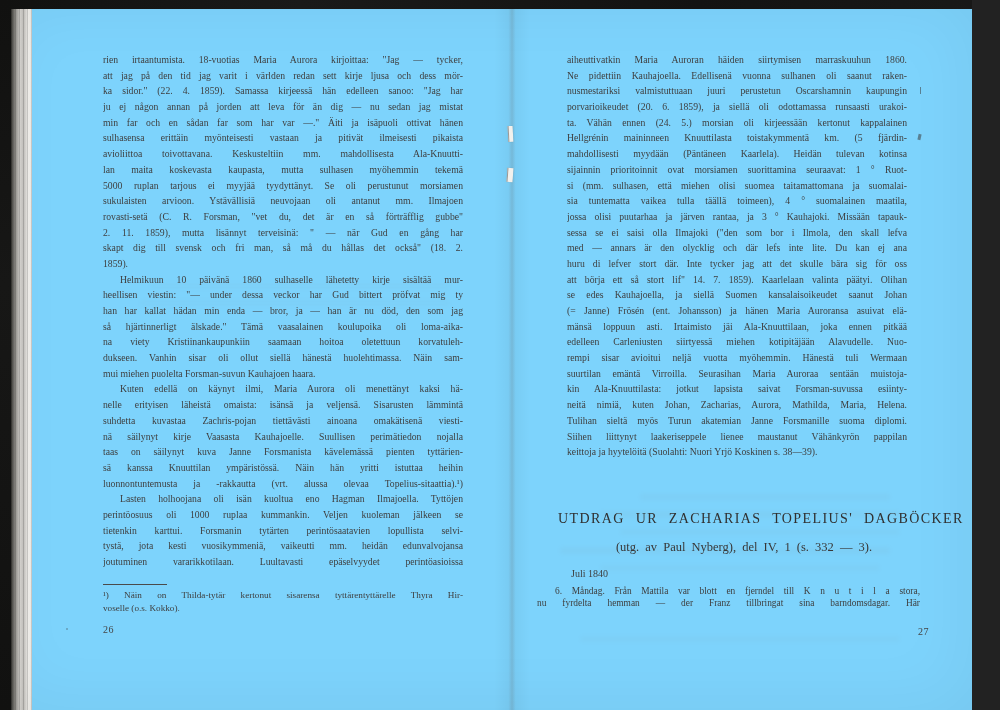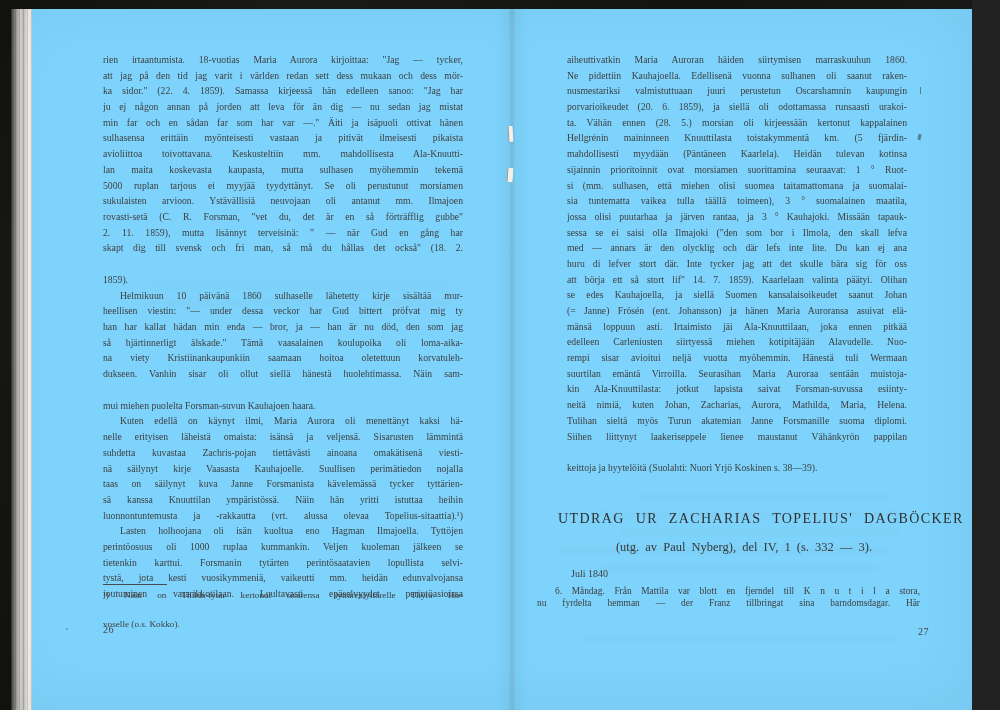--- a/index.html
+++ b/index.html
@@ -20,21 +20,21 @@
   .page-stack { position:absolute; left:11px; top:9px; width:21px; height:701px;
     background:
       repeating-linear-gradient(90deg, rgba(0,0,0,0.14) 0 1px, rgba(0,0,0,0) 1px 4px),
       linear-gradient(90deg,#3a3935 0,#a09e99 25%,#d4d2ce 45%,#c2c0bc 60%,#f1efeb 82%,#e9e8e4 100%); }
   .gutter { position:absolute; left:494px; top:9px; width:36px; height:701px;
     background:linear-gradient(90deg, rgba(0,0,0,0) 0%, rgba(0,0,0,0.035) 40%,
       rgba(90,90,88,0.22) 50%, rgba(0,0,0,0.035) 60%, rgba(0,0,0,0) 100%); }
 
   .col { position:absolute; }
   .pline { text-align:justify; text-align-last:justify; overflow:hidden; }
-  .pline.short { text-align-last:left;margin-top:16px; }
+  .pline.short { text-align-last:left; }
   .pline.indent { text-indent:17px; }
 
   #left-text  { left:103px; top:52px;  width:360px; font-size:9.7px; }
   #right-text { left:567px; top:52px;  width:340px; font-size:9.7px; }
   #left-text .pline, #right-text .pline { height:15.7px; line-height:15.7px; }
 
   .footnote-rule { position:absolute; left:103px; top:584px; width:64px; height:1px;
     background:#4a4a4a; }
   #footnote { left:103px; top:589px; width:360px; font-size:9.2px; }
   #footnote .pline { height:12.5px; line-height:12.5px; }
@@ -80,21 +80,21 @@
   <div class="ghost g2" style="left:580px; top:636px; width:320px; height:6px;"></div>
 
   <div class="speck" style="left:920px; top:87px; width:1px; height:7px;"></div>
   <div class="speck" style="left:918px; top:134px; width:3px; height:6px; transform:rotate(12deg);"></div>
   <div class="speck" style="left:66px; top:628px; width:2px; height:2px; opacity:.5;"></div>
   <div class="sliver" style="left:508px; top:126px; width:4px; height:16px; transform:rotate(-3deg);"></div>
   <div class="sliver" style="left:507px; top:168px; width:5px; height:14px; transform:rotate(4deg);"></div>
 
   <div id="left-text" class="col">
       <div class="pline">rien irtaantumista. 18-vuotias Maria Aurora kirjoittaa: "Jag — tycker,</div>
-      <div class="pline">att jag på den tid jag varit i världen redan sett dess mukaan och dess mör-</div>
+      <div class="pline">att jag på den tid jag varit i världen redan sett kirje ljusa och dess mör-</div>
       <div class="pline">ka sidor." (22. 4. 1859). Samassa kirjeessä hän edelleen sanoo: "Jag har</div>
       <div class="pline">ju ej någon annan på jorden att leva för än dig — nu sedan jag mistat</div>
       <div class="pline">min far och en sådan far som har var —." Äiti ja isäpuoli ottivat hänen</div>
       <div class="pline">sulhasensa erittäin myönteisesti vastaan ja pitivät ilmeisesti pikaista</div>
       <div class="pline">avioliittoa toivottavana. Keskusteltiin mm. mahdollisesta Ala-Knuutti-</div>
       <div class="pline">lan maita koskevasta kaupasta, mutta sulhasen myöhemmin tekemä</div>
       <div class="pline">5000 ruplan tarjous ei myyjää tyydyttänyt. Se oli perustunut morsiamen</div>
       <div class="pline">sukulaisten arvioon. Ystävällisiä neuvojaan oli antanut mm. Ilmajoen</div>
       <div class="pline">rovasti-setä (C. R. Forsman, "vet du, det är en så förträfflig gubbe"</div>
       <div class="pline">2. 11. 1859), mutta lisännyt terveisinä: " — när Gud en gång har</div>
@@ -104,21 +104,21 @@
       <div class="pline">heellisen viestin: "— under dessa veckor har Gud bittert pröfvat mig ty</div>
       <div class="pline">han har kallat hädan min enda — bror, ja — han är nu död, den som jag</div>
       <div class="pline">så hjärtinnerligt älskade." Tämä vaasalainen koulupoika oli loma-aika-</div>
       <div class="pline">na viety Kristiinankaupunkiin saamaan hoitoa oletettuun korvatuleh-</div>
       <div class="pline">dukseen. Vanhin sisar oli ollut siellä hänestä huolehtimassa. Näin sam-</div>
       <div class="pline short">mui miehen puolelta Forsman-suvun Kauhajoen haara.</div>
       <div class="pline indent">Kuten edellä on käynyt ilmi, Maria Aurora oli menettänyt kaksi hä-</div>
       <div class="pline">nelle erityisen läheistä omaista: isänsä ja veljensä. Sisarusten lämmintä</div>
       <div class="pline">suhdetta kuvastaa Zachris-pojan tiettävästi ainoana omakätisenä viesti-</div>
       <div class="pline">nä säilynyt kirje Vaasasta Kauhajoelle. Suullisen perimätiedon nojalla</div>
-      <div class="pline">taas on säilynyt kuva Janne Forsmanista kävelemässä tycker tyttärien-</div>
+      <div class="pline">taas on säilynyt kuva Janne Forsmanista kävelemässä pienten tyttärien-</div>
       <div class="pline">sä kanssa Knuuttilan ympäristössä. Näin hän yritti istuttaa heihin</div>
       <div class="pline">luonnontuntemusta ja -rakkautta (vrt. alussa olevaa Topelius-sitaattia).¹)</div>
       <div class="pline indent">Lasten holhoojana oli isän kuoltua eno Hagman Ilmajoella. Tyttöjen</div>
       <div class="pline">perintöosuus oli 1000 ruplaa kummankin. Veljen kuoleman jälkeen se</div>
       <div class="pline">tietenkin karttui. Forsmanin tytärten perintösaatavien lopullista selvi-</div>
       <div class="pline">tystä, jota kesti vuosikymmeniä, vaikeutti mm. heidän edunvalvojansa</div>
       <div class="pline">joutuminen vararikkotilaan. Luultavasti epäselvyydet perintöasioissa</div>
     </div>
 
   <div class="footnote-rule"></div>
@@ -127,26 +127,26 @@
       <div class="pline short">voselle (o.s. Kokko).</div>
     </div>
 
   <div id="pagenum-left" class="pagenum">26</div>
 
   <div id="right-text" class="col">
       <div class="pline">aiheuttivatkin Maria Auroran häiden siirtymisen marraskuuhun 1860.</div>
       <div class="pline">Ne pidettiin Kauhajoella. Edellisenä vuonna sulhanen oli saanut raken-</div>
       <div class="pline">nusmestariksi valmistuttuaan juuri perustetun Oscarshamnin kaupungin</div>
       <div class="pline">porvarioikeudet (20. 6. 1859), ja siellä oli odottamassa runsaasti urakoi-</div>
-      <div class="pline">ta. Vähän ennen (28. 5.) morsian oli kirjeessään kertonut kappalainen</div>
+      <div class="pline">ta. Vähän ennen (24. 5.) morsian oli kirjeessään kertonut kappalainen</div>
       <div class="pline">Hellgrénin maininneen Knuuttilasta toistakymmentä km. (5 fjärdin-</div>
       <div class="pline">mahdollisesti myydään (Päntäneen Kaarlela). Heidän tulevan kotinsa</div>
       <div class="pline">sijainnin prioritoinnit ovat morsiamen suorittamina seuraavat: 1 ° Ruot-</div>
       <div class="pline">si (mm. sulhasen, että miehen olisi suomea taitamattomana ja suomalai-</div>
-      <div class="pline">sia tuntematta vaikea tulla täällä toimeen), 3 ° suomalainen maatila,</div>
+      <div class="pline">sia tuntematta vaikea tulla täällä toimeen), 4 ° suomalainen maatila,</div>
       <div class="pline">jossa olisi puutarhaa ja järven rantaa, ja 3 ° Kauhajoki. Missään tapauk-</div>
       <div class="pline">sessa se ei saisi olla Ilmajoki ("den som bor i Ilmola, den skall lefva</div>
       <div class="pline">med — annars är den olycklig och där lefs inte lite. Du kan ej ana</div>
       <div class="pline">huru di lefver stort där. Inte tycker jag att det skulle bära sig för oss</div>
       <div class="pline">att börja ett så stort lif" 14. 7. 1859). Kaarlelaan valinta päätyi. Olihan</div>
       <div class="pline">se edes Kauhajoella, ja siellä Suomen kansalaisoikeudet saanut Johan</div>
       <div class="pline">(= Janne) Frösén (ent. Johansson) ja hänen Maria Auroransa asuivat elä-</div>
       <div class="pline">mänsä loppuun asti. Irtaimisto jäi Ala-Knuuttilaan, joka ennen pitkää</div>
       <div class="pline">edelleen Carleniusten siirtyessä miehen kotipitäjään Alavudelle. Nuo-</div>
       <div class="pline">rempi sisar avioitui neljä vuotta myöhemmin. Hänestä tuli Wermaan</div>

